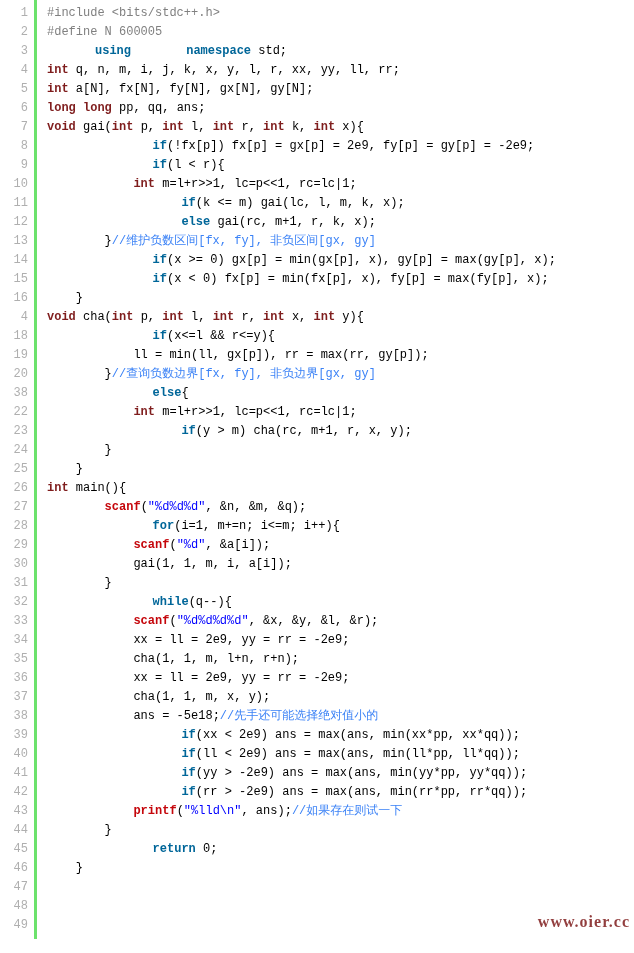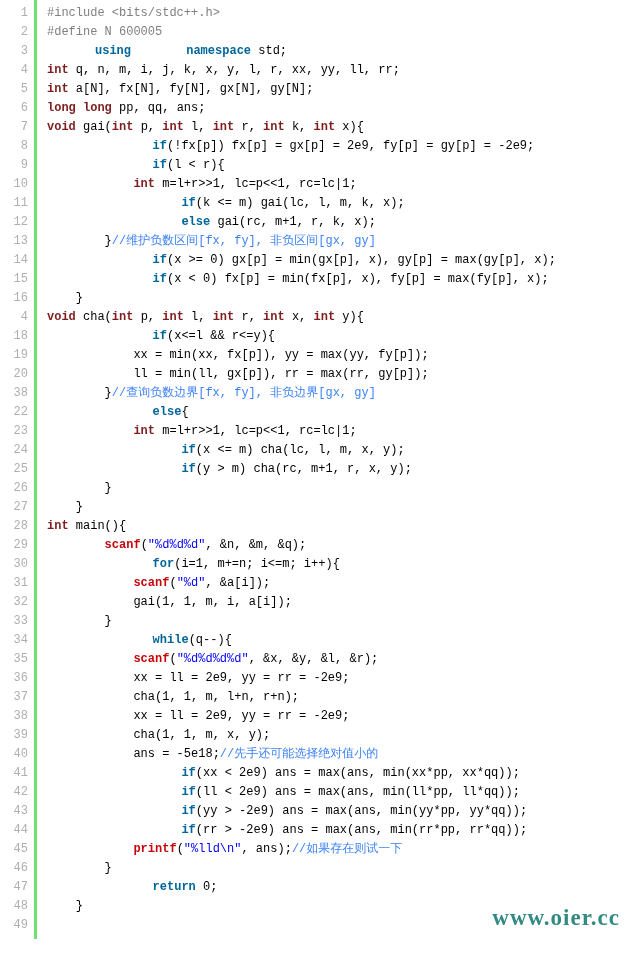--- a/index.html
+++ b/index.html
@@ -37,25 +37,25 @@
   }
   .kw { color: #006699; font-weight: bold; margin-left: 48px; }
   .pp { color: #808080; }
   .ty { color: #7f1d1d; font-weight: bold; }
   .fn { color: #000; }
   .str { color: #0000ff; }
   .cm { color: #3b82f6; }
   .io { color: #c5060b; font-weight: bold; }
   .watermark {
     position: absolute;
-    right: 14px;
+    right: 4px;
     bottom: 8px;
-    color: #0f766e;
+    color: #7f1d1d;
     font-family: Georgia, serif;
-    font-size: 23px;
+    font-size: 16px;
     font-weight: bold;
     letter-spacing: 1px;
     opacity: 0.85;
     pointer-events: none;
   }
 </style>
 </head>
 <body>
 
 <div class="code-container">
@@ -122,26 +122,24 @@
       <div><span class="fn">        </span><span class="kw">if</span><span class="fn">(l &lt; r){</span></div>
       <div><span class="fn">            </span><span class="ty">int</span><span class="fn"> m=l+r&gt;&gt;1, lc=p&lt;&lt;1, rc=lc|1;</span></div>
       <div><span class="fn">            </span><span class="kw">if</span><span class="fn">(k &lt;= m) gai(lc, l, m, k, x);</span></div>
       <div><span class="fn">            </span><span class="kw">else</span><span class="fn"> gai(rc, m+1, r, k, x);</span></div>
       <div><span class="fn">        }</span><span class="cm">//维护负数区间[fx, fy], 非负区间[gx, gy]</span></div>
       <div><span class="fn">        </span><span class="kw">if</span><span class="fn">(x &gt;= 0) gx[p] = min(gx[p], x), gy[p] = max(gy[p], x);</span></div>
       <div><span class="fn">        </span><span class="kw">if</span><span class="fn">(x &lt; 0) fx[p] = min(fx[p], x), fy[p] = max(fy[p], x);</span></div>
       <div><span class="fn">    }</span></div>
       <div><span class="ty">void</span><span class="fn"> cha(</span><span class="ty">int</span><span class="fn"> p, </span><span class="ty">int</span><span class="fn"> l, </span><span class="ty">int</span><span class="fn"> r, </span><span class="ty">int</span><span class="fn"> x, </span><span class="ty">int</span><span class="fn"> y){</span></div>
       <div><span class="fn">        </span><span class="kw">if</span><span class="fn">(x&lt;=l &amp;&amp; r&lt;=y){</span></div>
-      <div><span class="fn">            xx = min(xx, fx[p]), yy = max(yy, fy[p]);</span></div>
       <div><span class="fn">            ll = min(ll, gx[p]), rr = max(rr, gy[p]);</span></div>
       <div><span class="fn">        }</span><span class="cm">//查询负数边界[fx, fy], 非负边界[gx, gy]</span></div>
       <div><span class="fn">        </span><span class="kw">else</span><span class="fn">{</span></div>
       <div><span class="fn">            </span><span class="ty">int</span><span class="fn"> m=l+r&gt;&gt;1, lc=p&lt;&lt;1, rc=lc|1;</span></div>
-      <div><span class="fn">            </span><span class="kw">if</span><span class="fn">(x &lt;= m) cha(lc, l, m, x, y);</span></div>
       <div><span class="fn">            </span><span class="kw">if</span><span class="fn">(y &gt; m) cha(rc, m+1, r, x, y);</span></div>
       <div><span class="fn">        }</span></div>
       <div><span class="fn">    }</span></div>
       <div><span class="ty">int</span><span class="fn"> main(){</span></div>
       <div><span class="fn">        </span><span class="io">scanf</span><span class="fn">(</span><span class="str">"%d%d%d"</span><span class="fn">, &amp;n, &amp;m, &amp;q);</span></div>
       <div><span class="fn">        </span><span class="kw">for</span><span class="fn">(i=1, m+=n; i&lt;=m; i++){</span></div>
       <div><span class="fn">            </span><span class="io">scanf</span><span class="fn">(</span><span class="str">"%d"</span><span class="fn">, &amp;a[i]);</span></div>
       <div><span class="fn">            gai(1, 1, m, i, a[i]);</span></div>
       <div><span class="fn">        }</span></div>
       <div><span class="fn">        </span><span class="kw">while</span><span class="fn">(q--){</span></div>

